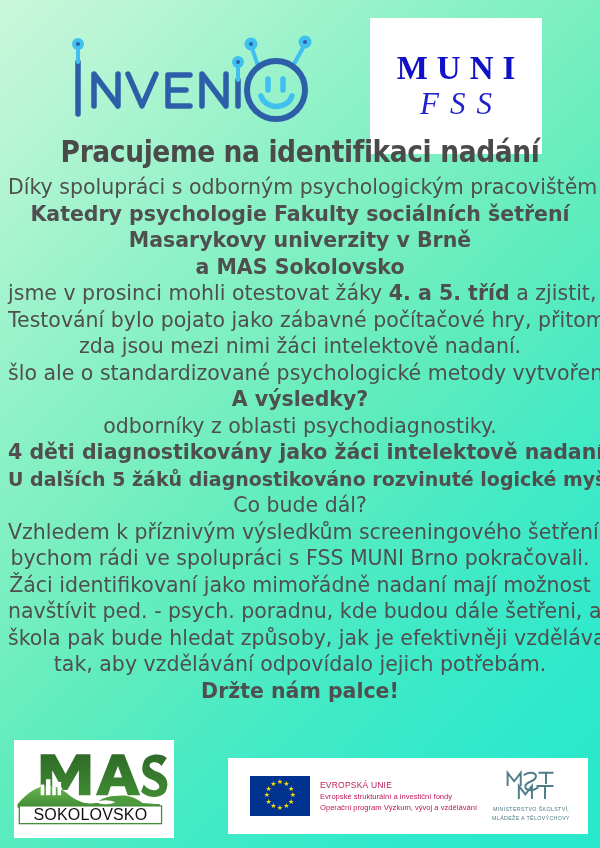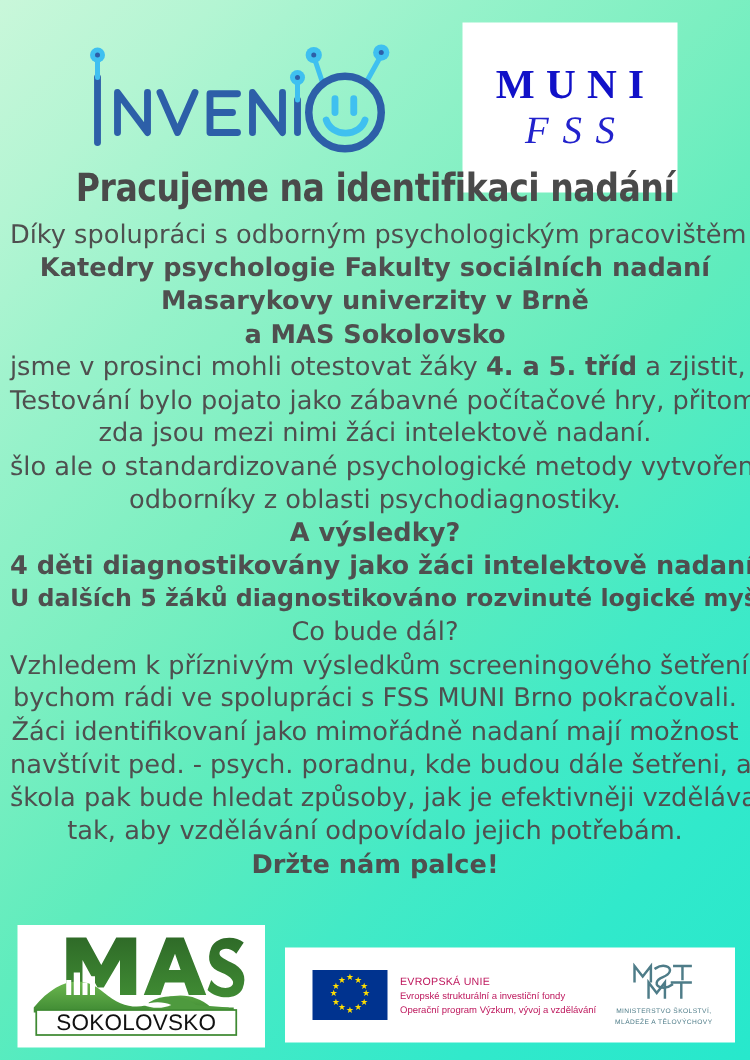--- a/index.html
+++ b/index.html
@@ -98,21 +98,21 @@
 
   
   .footer{
     position:absolute;
     left:0; bottom:0;
     width:600px; height:110px;
   }
   .mas-box{
     position:absolute;
     left:14px; bottom:10px;
-    width:198px; height:98px;
+    width:160px; height:98px;
     background:#ffffff;
     display:flex;align-items:center;justify-content:center;
   }
   .eu-box{
     position:absolute;
     left:228px; bottom:14px;
     width:360px; height:76px;
     background:#ffffff;
     display:flex;align-items:center;
   }
@@ -210,29 +210,29 @@
     <div class="muni-box">
       <div class="muni-word">MUNI</div>
       <div class="fss-word">FSS</div>
     </div>
   </div>
 
   <div class="content">
     <h1 class="title">Pracujeme na identifikaci nadání</h1>
     <div class="lines">
         <div class="line">Díky spolupráci s odborným psychologickým pracovištěm</div>
-        <div class="line bold">Katedry psychologie Fakulty sociálních nadaní</div>
+        <div class="line bold">Katedry psychologie Fakulty sociálních šetření</div>
         <div class="line bold">Masarykovy univerzity v Brně</div>
         <div class="line bold">a MAS Sokolovsko</div>
         <div class="line"><span>jsme v prosinci mohli otestovat žáky </span><b>4. a 5. tříd</b><span> a zjistit,</span></div>
         <div class="line">Testování bylo pojato jako zábavné počítačové hry, přitom</div>
         <div class="line">zda jsou mezi nimi žáci intelektově nadaní.</div>
         <div class="line">šlo ale o standardizované psychologické metody vytvořené</div>
+        <div class="line bold">A výsledky?</div>
         <div class="line">odborníky z oblasti psychodiagnostiky.</div>
-        <div class="line bold">A výsledky?</div>
         <div class="line bold">4 děti diagnostikovány jako žáci intelektově nadaní.</div>
         <div class="line bold small">U dalších 5 žáků diagnostikováno rozvinuté logické myšlení.</div>
         <div class="line">Co bude dál?</div>
         <div class="line">Vzhledem k příznivým výsledkům screeningového šetření</div>
         <div class="line">bychom rádi ve spolupráci s FSS MUNI Brno pokračovali.</div>
         <div class="line">Žáci identifikovaní jako mimořádně nadaní mají možnost</div>
         <div class="line">navštívit ped. - psych. poradnu, kde budou dále šetřeni, a</div>
         <div class="line">škola pak bude hledat způsoby, jak je efektivněji vzdělávat</div>
         <div class="line">tak, aby vzdělávání odpovídalo jejich potřebám.</div>
         <div class="line bold">Držte nám palce!</div>

